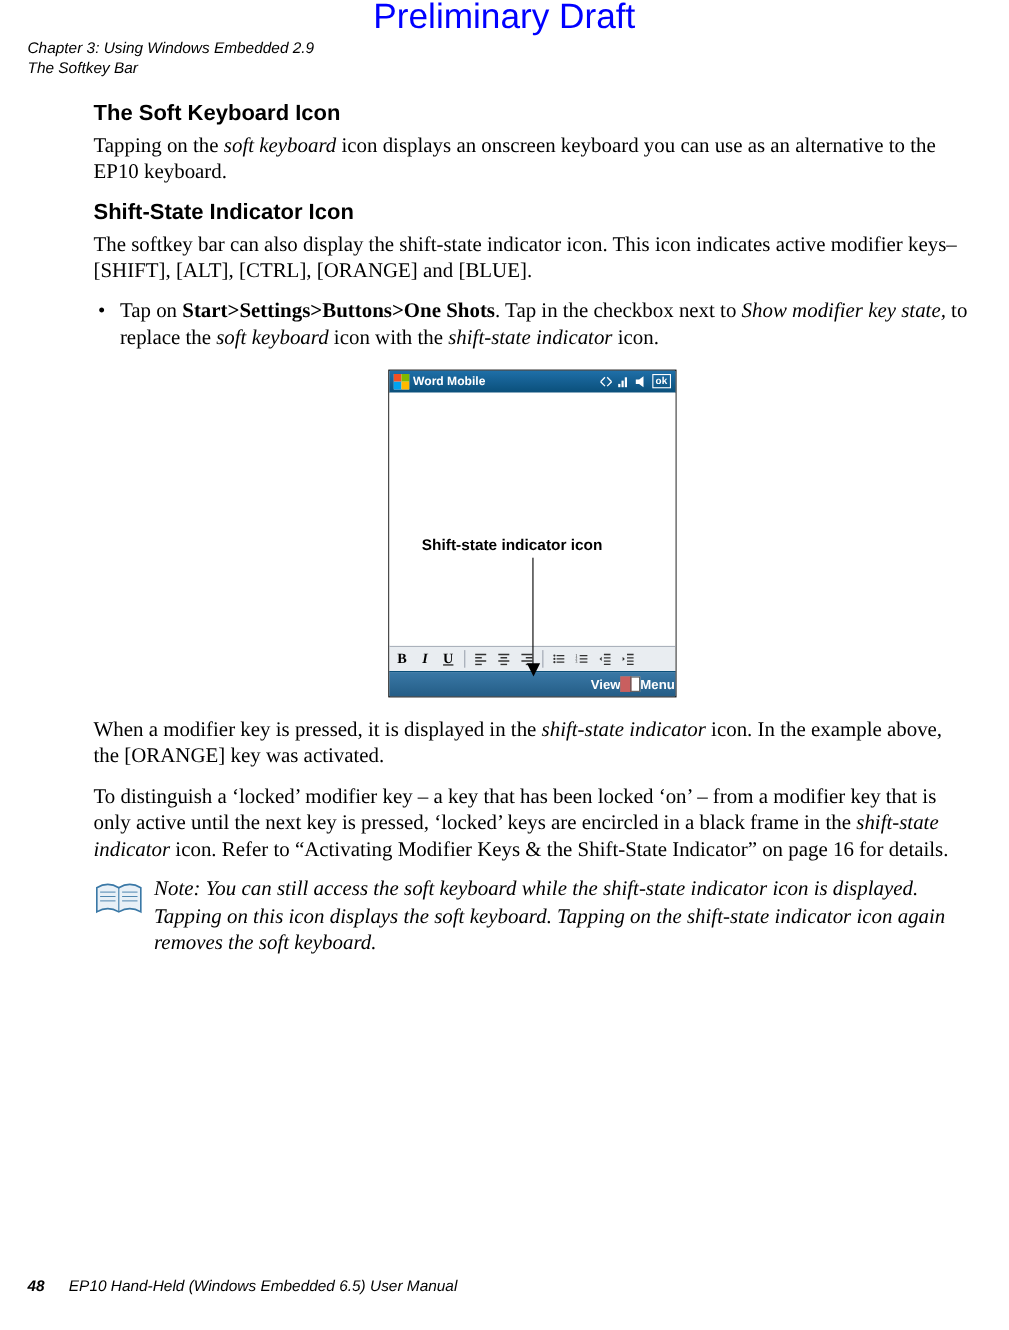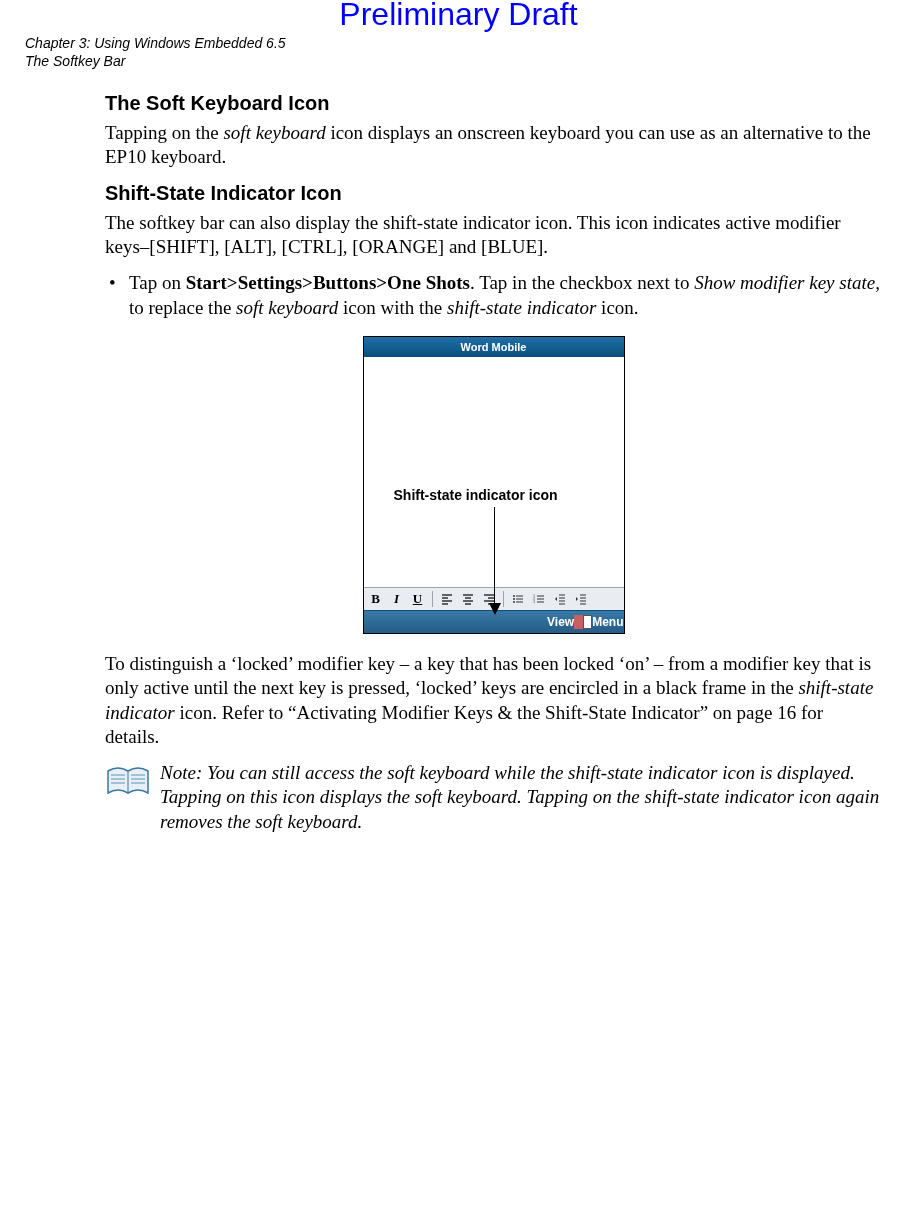--- a/index.html
+++ b/index.html
@@ -27,21 +27,21 @@
   .hdr {
     font-family: "Segoe UI", Arial, sans-serif;
     font-style: italic;
     font-size: 14px;
     line-height: 1.25;
     margin-bottom: 22px;
   }
   .hdr .line1 { font-weight: normal; }
   .hdr .line2 { font-weight: normal; }
   .content {
-    margin-left: 80px;
+    margin-left: 60px;
     margin-right: 10px;
   }
   .h3 {
     font-family: "Segoe UI", Arial, sans-serif;
     font-weight: bold;
     font-size: 20px;
     margin: 4px 0 6px 0;
   }
   .body {
     font-size: 19px;
@@ -79,21 +79,20 @@
     height: 20px;
     background: linear-gradient(#1f6fa8, #0a4f7a);
     display: flex;
     align-items: center;
     font-family: Tahoma, Arial, sans-serif;
     font-size: 11px;
     color: #fff;
     font-weight: bold;
     padding: 0 4px;
     gap: 4px;
-    flex-direction: column;
   }
   .flag {
     width: 14px; height: 14px;
     background: #fff;
     display: grid;
     grid-template-columns: 1fr 1fr;
     grid-template-rows: 1fr 1fr;
   }
   .flag div:nth-child(1){background:#f25022;}
   .flag div:nth-child(2){background:#7fba00;}
@@ -208,21 +207,21 @@
   }
 </style>
 </head>
 <body>
 
 <div class="page">
 
   <div class="prelim">Preliminary Draft</div>
 
   <div class="hdr">
-    <div class="line1">Chapter 3:  Using Windows Embedded 6.5</div>
+    <div class="line1">Chapter 3:  Using Windows Embedded 2.9</div>
     <div class="line2">The Softkey Bar</div>
   </div>
 
   <div class="content">
 
     <div class="h3">The Soft Keyboard Icon</div>
     <p class="body">
       <span>Tapping on the </span><span class="italic">soft keyboard</span><span> icon displays an onscreen keyboard you can use as an alternative to the EP10 keyboard.</span>
     </p>
 
@@ -322,34 +321,40 @@
       <div class="softbar">
         <span>View</span>
         <span class="ssi">
           <span class="base"></span>
             <span class="half"></span>
         </span>
         <span>Menu</span>
       </div>
     </div>
 
+    <p class="body">
+      <span>When a modifier key is pressed, it is displayed in the </span><span class="italic">shift-state indicator</span><span> icon. In the example above, the [ORANGE] key was activated.</span>
+    </p>
 
     <p class="body">
       <span>To distinguish a ‘locked’ modifier key – a key that has been locked ‘on’ – from a modifier key that is only active until the next key is pressed, ‘locked’ keys are encircled in a black frame in the </span><span class="italic">shift-state indicator</span><span> icon. Refer to “Activating Modifier Keys &amp; the Shift-State Indicator” on page 16 for details.</span>
     </p>
 
     <div class="note-row">
       <div class="note-icon">
         <svg width="46" height="34" viewBox="0 0 46 34">
           <path d="M3 6 Q13 0 23 6 Q33 0 43 6 V28 Q33 22 23 28 Q13 22 3 28 Z" fill="#e8f0f7" stroke="#3a78a6" stroke-width="1.5"></path>
           <path d="M23 6 V28" stroke="#3a78a6" stroke-width="1"></path>
           <path d="M6 10 H20 M6 14 H20 M6 18 H20 M26 10 H40 M26 14 H40 M26 18 H40" stroke="#3a78a6" stroke-width="0.8"></path>
         </svg>
       </div>
       <div class="note-text">
         <span class="note-prefix">Note: </span><span>You can still access the soft keyboard while the shift-state indicator icon is displayed. Tapping on this icon displays the soft keyboard. Tapping on the shift-state indicator icon again removes the soft keyboard.</span>
       </div>
     </div>
 
   </div>
 
+  <div class="footer">
+    <span class="pg">48</span><span>EP10 Hand-Held (Windows Embedded 6.5) User Manual</span>
+  </div>
 
 </div>
 
 </body></html>

